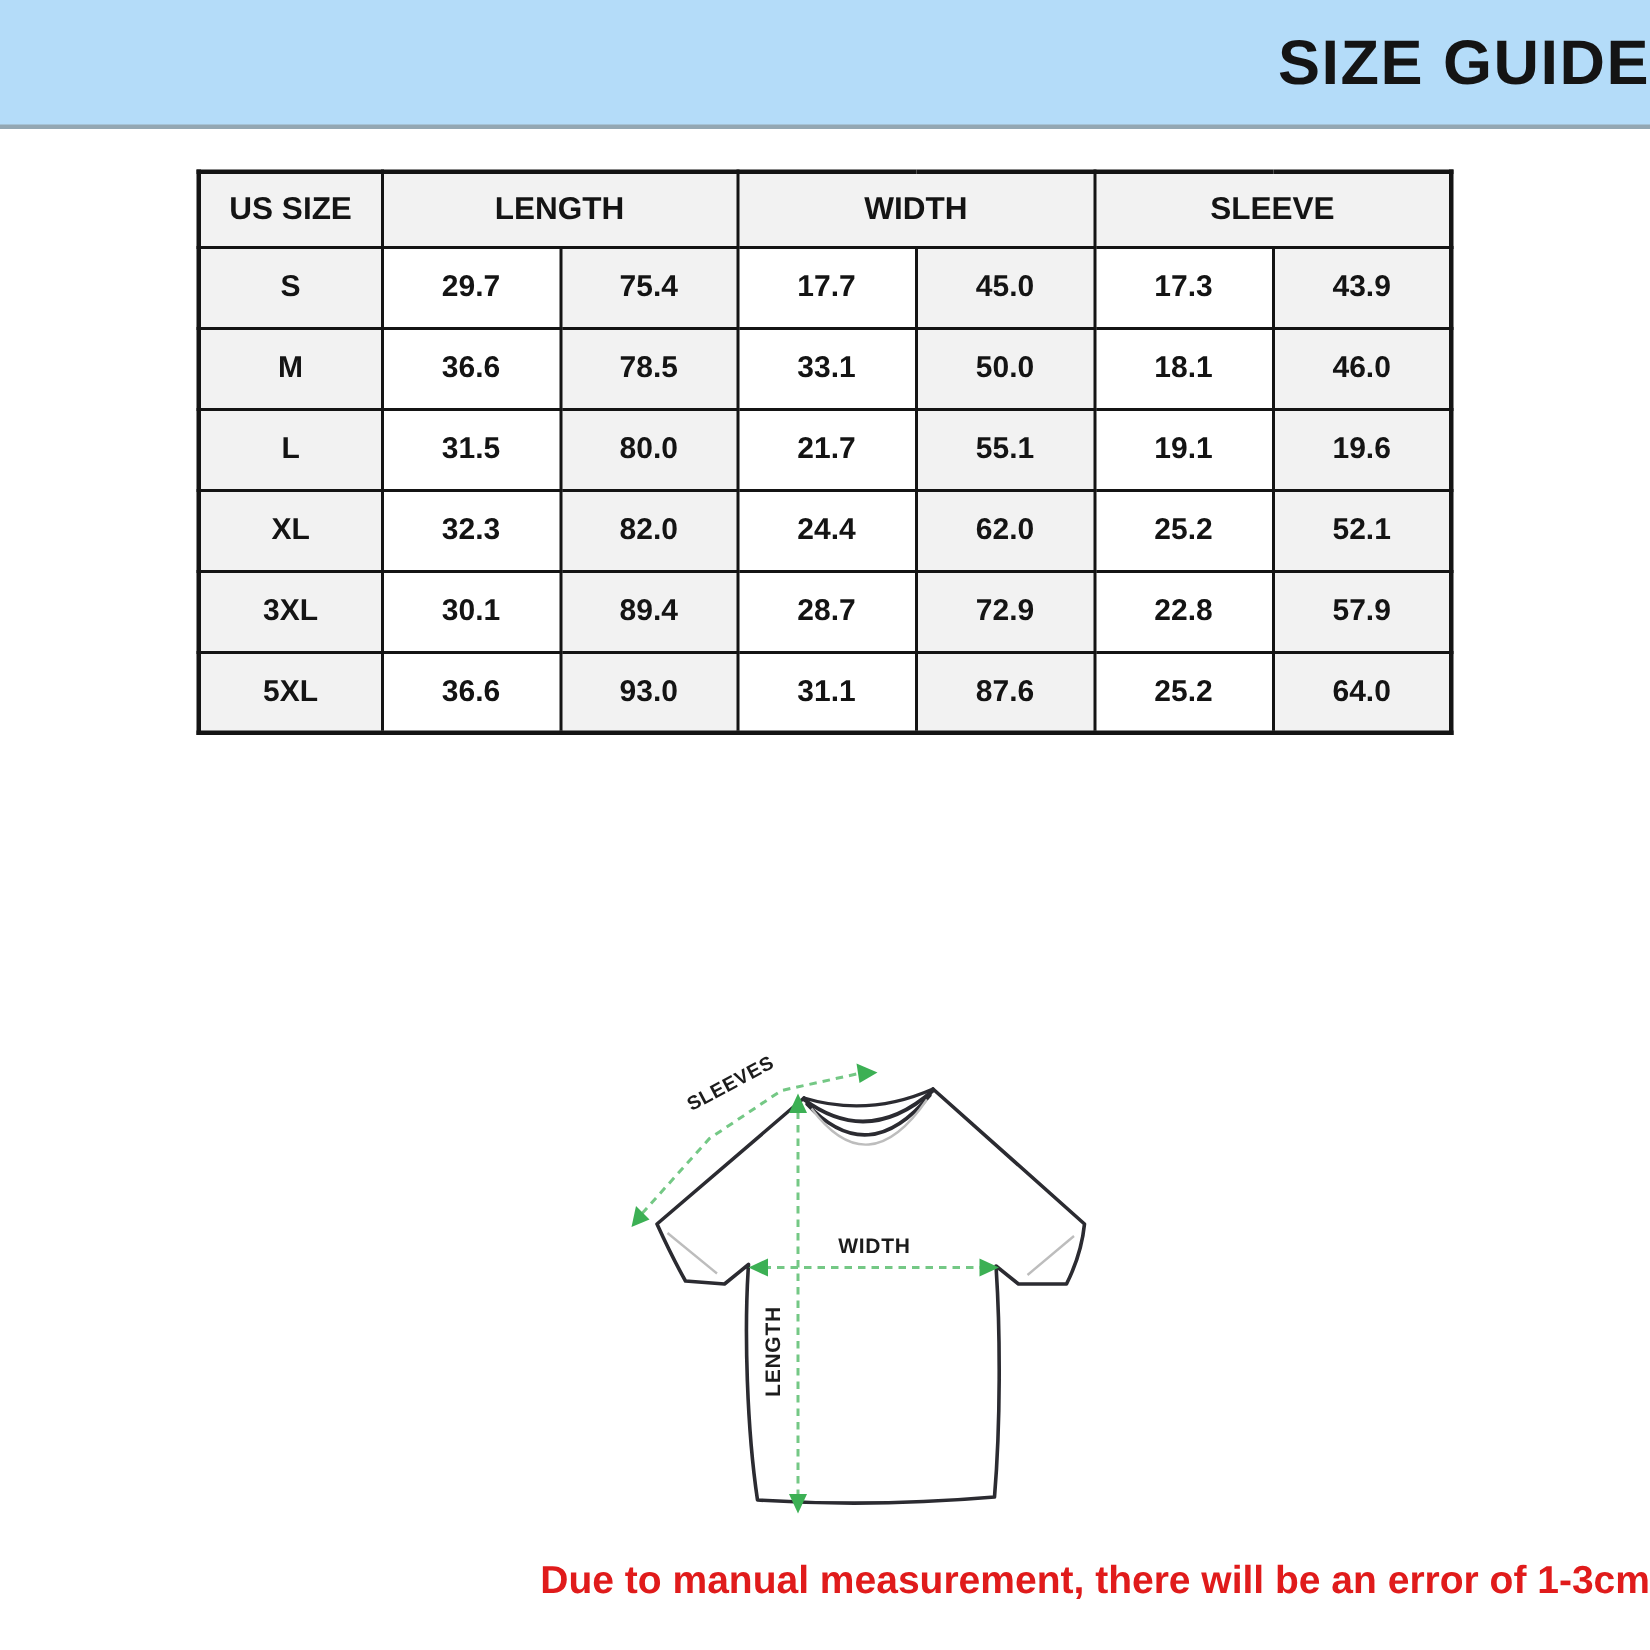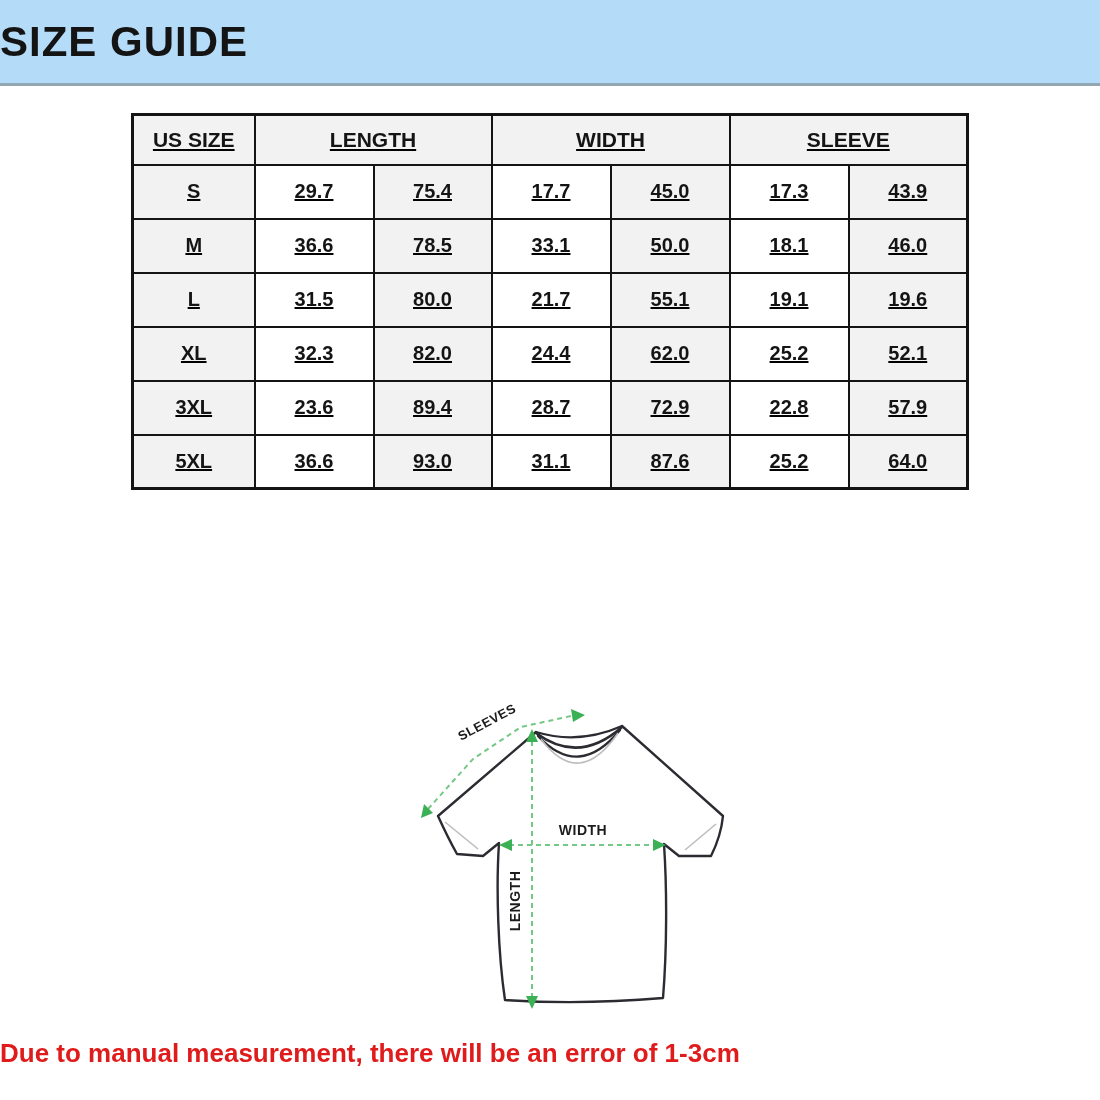--- a/index.html
+++ b/index.html
@@ -7,33 +7,32 @@
   body {
     font-family: "Liberation Sans", "DejaVu Sans", sans-serif;
     width: 1100px; height: 1100px; position: relative; overflow: hidden;
   }
   .canvas { position: absolute; inset: 0; width: 1100px; height: 1100px; background: #fff; }
 
   
   .banner {
     position: absolute; left: 0; top: 0; width: 1100px; height: 86px;
     background: #b4dcf9; border-bottom: 3px solid #93a7b3;
-    display: flex; align-items: center; justify-content: flex-start;
+    display: flex; align-items: center; justify-content: flex-end;
   }
   .banner h1 {
     font-size: 42px; font-weight: bold; color: #141414; letter-spacing: 1px;
   }
 
   
   table.size-table {
     position: absolute; left: 131px; top: 113px; width: 835px;
     border-collapse: collapse; table-layout: fixed;
     border: 3px solid #141414;
     background: #ffffff;
-    text-decoration: underline;
   }
   table.size-table td {
     border: 2px solid #141414;
     text-align: center; vertical-align: middle;
     font-weight: bold; color: #141414;
     font-size: 20px;
     background: #ffffff;
     height: 54px;
   }
   table.size-table tr.group-row td { font-size: 21px; height: 50px; }
@@ -45,21 +44,21 @@
   }
   .diagram svg { width: 100%; height: 100%; display: block; }
   .diagram text {
     font-family: "Liberation Sans", "DejaVu Sans", sans-serif;
     font-weight: bold; fill: #1c1c1c; letter-spacing: 0.5px;
   }
 
   
   .footnote {
     position: absolute; left: 0; top: 1038px; width: 1100px;
-    text-align: left; font-size: 26px; font-weight: bold; color: #e01b1b;
+    text-align: right; font-size: 26px; font-weight: bold; color: #e01b1b;
   }
 </style>
 </head>
 <body>
 
 <div class="canvas">
 
   <div class="banner">
     <h1>SIZE GUIDE</h1>
   </div>
@@ -112,21 +111,21 @@
         <td class="shade">XL</td>
         <td>32.3</td>
         <td class="shade">82.0</td>
         <td>24.4</td>
         <td class="shade">62.0</td>
         <td>25.2</td>
         <td class="shade">52.1</td>
       </tr>
       <tr>
         <td class="shade">3XL</td>
-        <td>23.6</td>
+        <td>30.1</td>
         <td class="shade">89.4</td>
         <td>28.7</td>
         <td class="shade">72.9</td>
         <td>22.8</td>
         <td class="shade">57.9</td>
       </tr>
       <tr>
         <td class="shade">5XL</td>
         <td>36.6</td>
         <td class="shade">93.0</td>

